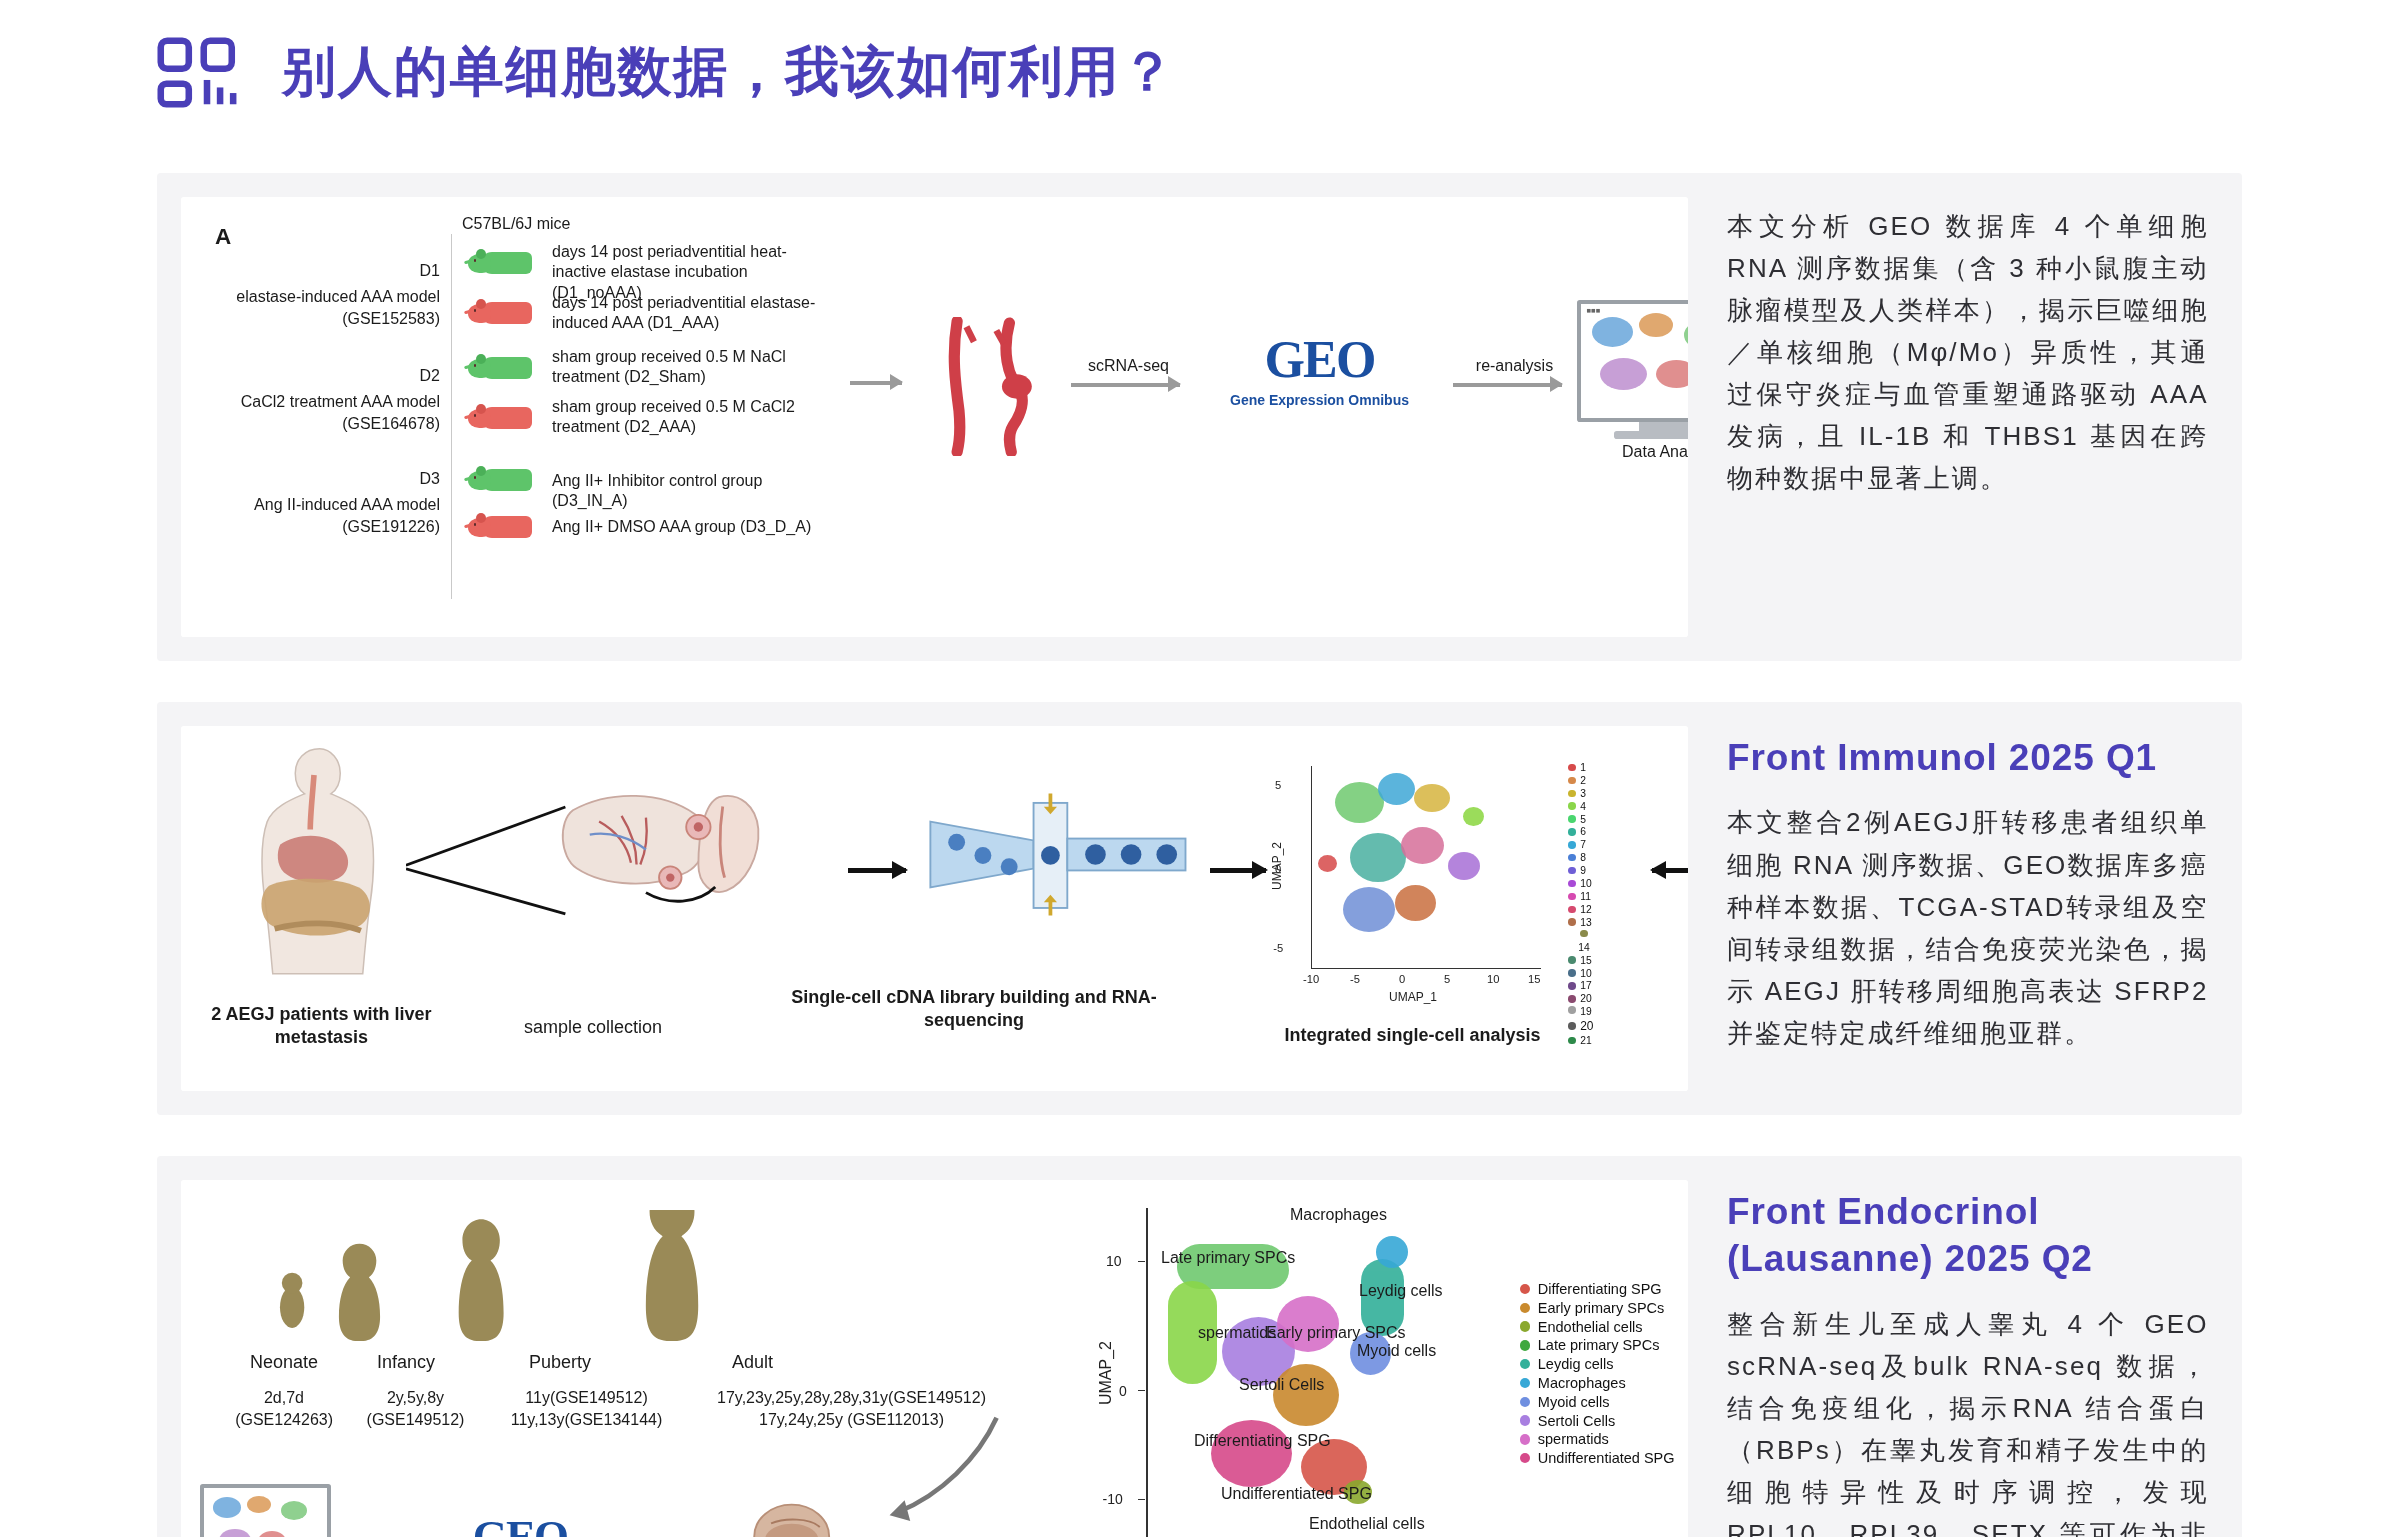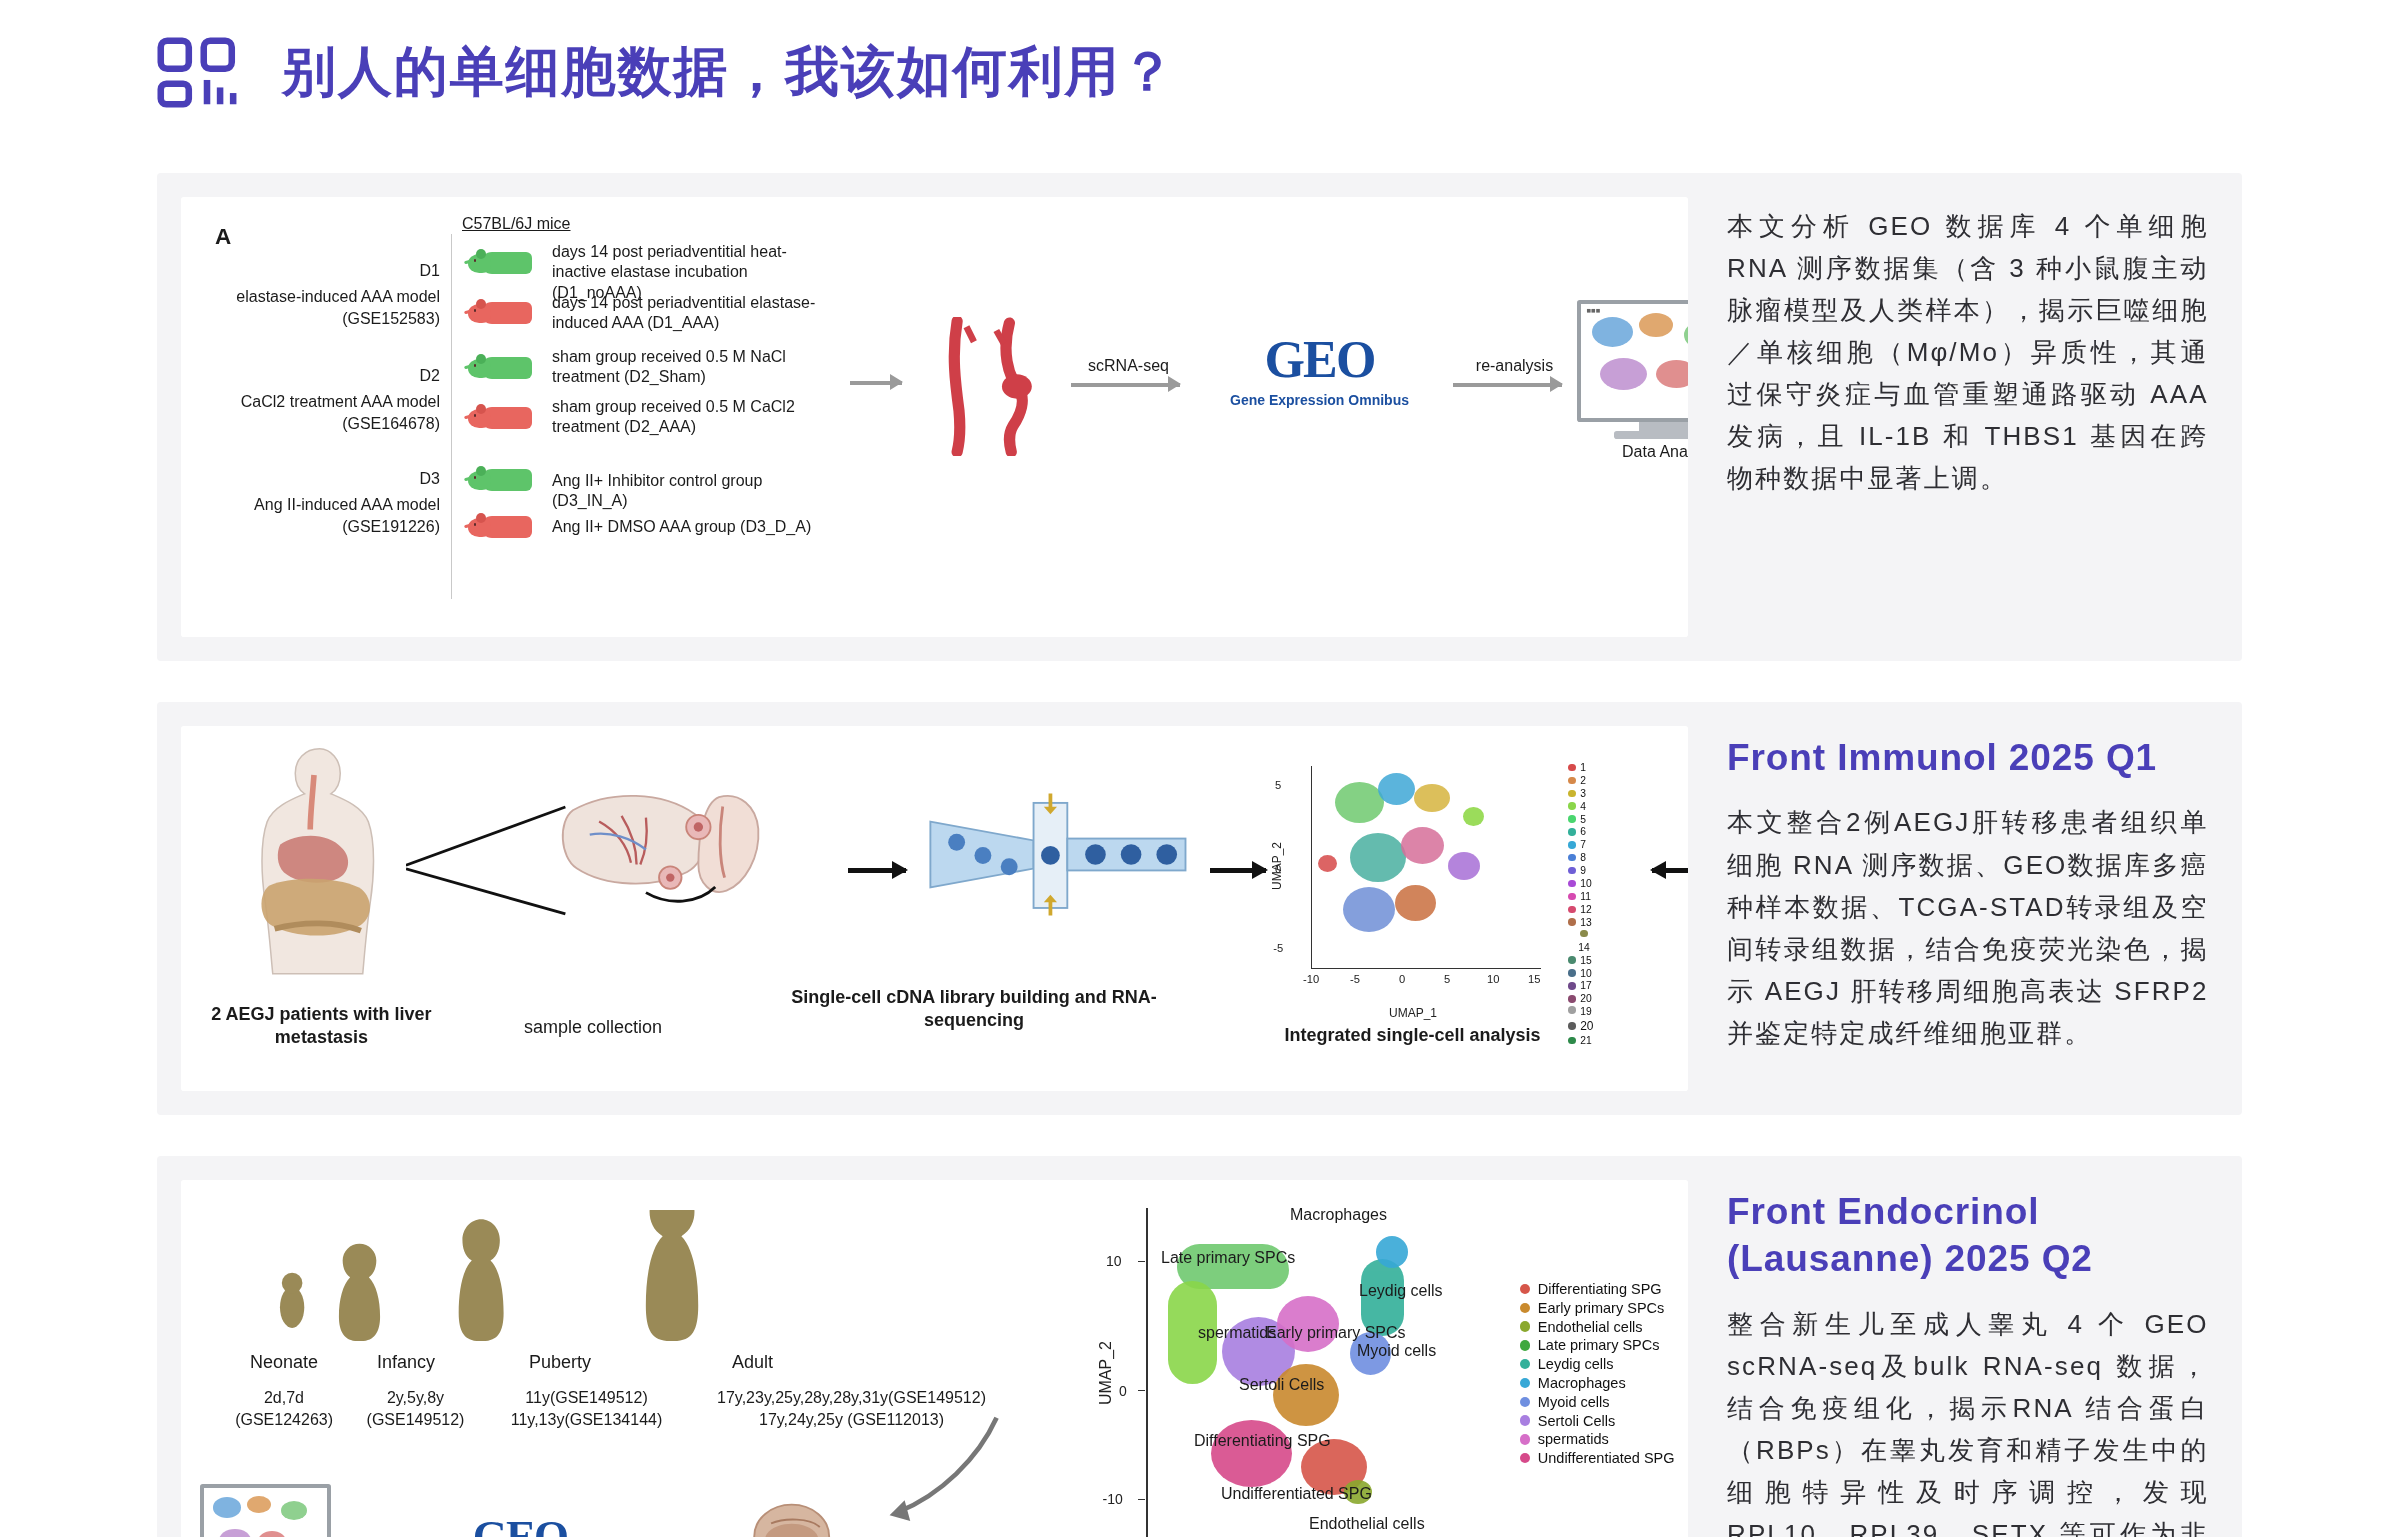--- a/index.html
+++ b/index.html
@@ -154,21 +154,21 @@
   </span>
   <div class="page-title">别人的单细胞数据，我该如何利用？</div>
 </div>
 
 <div class="cards">
 
   <div class="card card1">
     <div class="fig">
 
       <div class="t tb" style="left:34px; top:26px; font-size:22.5px;">A</div>
-      <div class="t" style="left:281px; top:17px;text-decoration:underline;">C57BL/6J mice</div>
+      <div class="t" style="left:281px; top:17px;">C57BL/6J mice</div>
 
       <div class="divider-v" style="left:270px; top:37px; height:365px;"></div>
 
       <div class="t tr" style="left:0; width:259px; top:64px;">D1</div>
       <div class="t tr" style="left:0; width:259px; top:90px;">elastase-induced AAA model</div>
       <div class="t tr" style="left:0; width:259px; top:112px;">(GSE152583)</div>
 
       <div class="mouse" style="left:287px; top:51px;">
         <div class="tail" style="background:#5ec46a;"></div>
         <div class="body" style="background:#5ec46a;"></div>
@@ -337,21 +337,21 @@
         <div class="axis-line" style="left:34px; top:210px; width:230px; height:1.4px;"></div>
         <div class="axlab" style="left:-1.9px; top:20.6px; font-size:11.2px;">5</div>
         <div class="axlab" style="left:-1.9px; top:105px; font-size:11.2px;">0</div>
         <div class="axlab" style="left:-3.7px; top:184px; font-size:11.2px;">-5</div>
         <div class="axlab" style="left:26px; top:215px; font-size:11.2px;">-10</div>
         <div class="axlab" style="left:73px; top:215px; font-size:11.2px;">-5</div>
         <div class="axlab" style="left:122px; top:215px; font-size:11.2px;">0</div>
         <div class="axlab" style="left:167px; top:215px; font-size:11.2px;">5</div>
         <div class="axlab" style="left:210px; top:215px; font-size:11.2px;">10</div>
         <div class="axlab" style="left:251px; top:215px; font-size:11.2px;">15</div>
-        <div class="axlab" style="left:112px; top:232px; font-size:12px;margin-top:16px;">UMAP_1</div>
+        <div class="axlab" style="left:112px; top:232px; font-size:12px;">UMAP_1</div>
         <div class="axlab" style="left:-24px; top:101px; font-size:12px; transform:rotate(-90deg);">UMAP_2</div>
 
         <div class="blob" style="left:58px; top:24px; width:49px; height:41px; background:#6fc96f; opacity:.85;"></div>
         <div class="blob" style="left:101px; top:15px; width:37px; height:32px; background:#3fa8d6; opacity:.85;"></div>
         <div class="blob" style="left:137px; top:26px; width:36px; height:28px; background:#d6b43f; opacity:.85;"></div>
         <div class="blob" style="left:73px; top:75px; width:56px; height:49px; background:#49b0a0; opacity:.85;"></div>
         <div class="blob" style="left:124px; top:69px; width:43px; height:37px; background:#d66f9a; opacity:.85;"></div>
         <div class="blob" style="left:66px; top:129px; width:52px; height:45px; background:#6f8fd6; opacity:.85;"></div>
         <div class="blob" style="left:118px; top:127px; width:41px; height:36px; background:#c96f3f; opacity:.85;"></div>
         <div class="blob" style="left:171px; top:94px; width:32px; height:28px; background:#a86fd6; opacity:.85;"></div>

